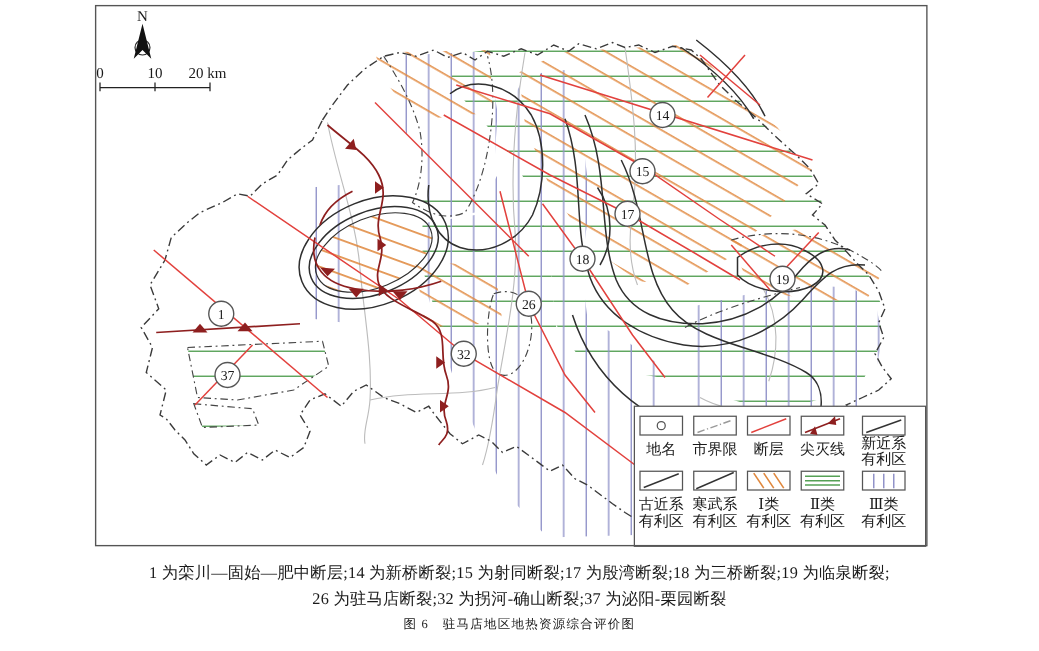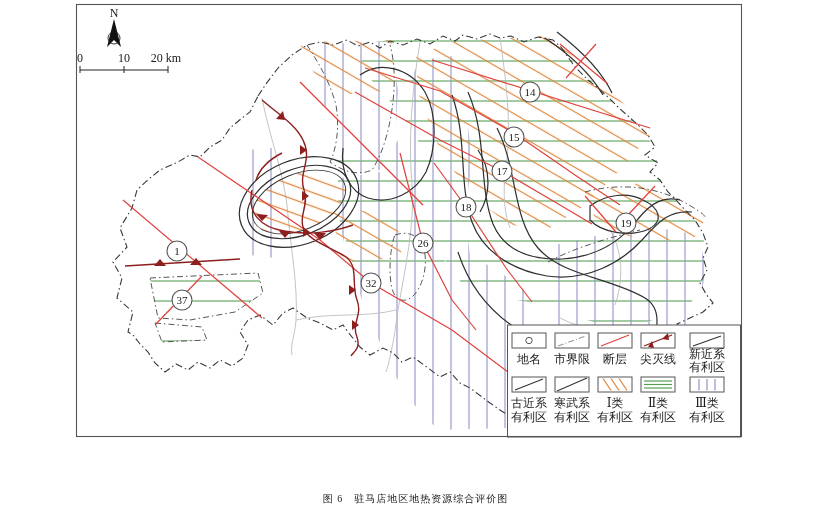--- a/index.html
+++ b/index.html
@@ -239,15 +239,17 @@
       <text x="658" y="407">Ⅱ类</text>
       <text x="658" y="421">有利区</text>
       <text x="707" y="407">Ⅲ类</text>
       <text x="707" y="421">有利区</text>
     </g>
   </g>
 
   <rect x="76.5" y="4.5" width="665" height="432" fill="none" stroke="#555" stroke-width="1.1"></rect>
 </svg>
 
+<div class="caption cap1">1 为栾川—固始—肥中断层;14 为新桥断裂;15 为射同断裂;17 为殷湾断裂;18 为三桥断裂;19 为临泉断裂;</div>
+<div class="caption cap2">26 为驻马店断裂;32 为拐河-确山断裂;37 为泌阳-栗园断裂</div>
 <div class="caption cap-title">图 6　驻马店地区地热资源综合评价图</div>
 
 </div>
 
 </body></html>

